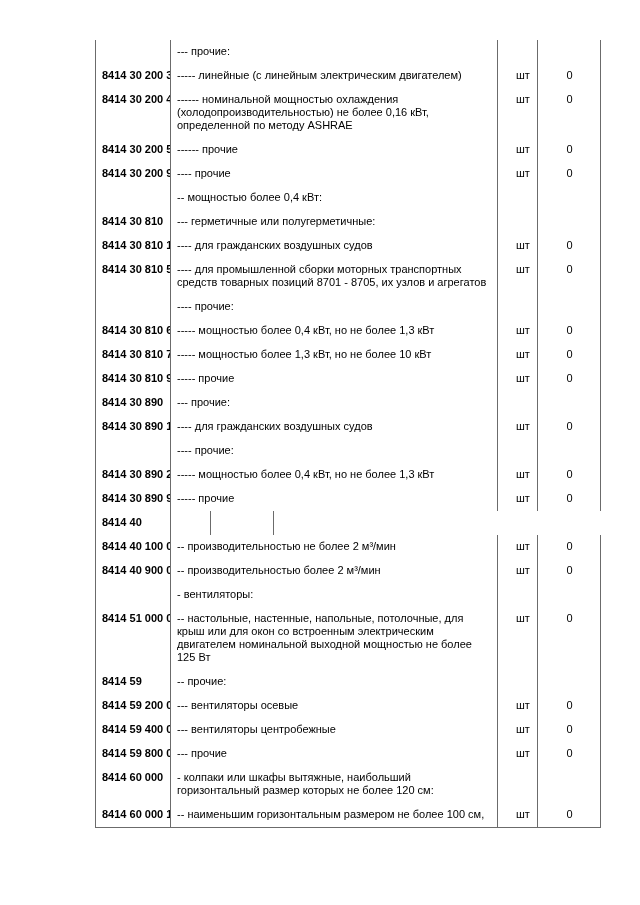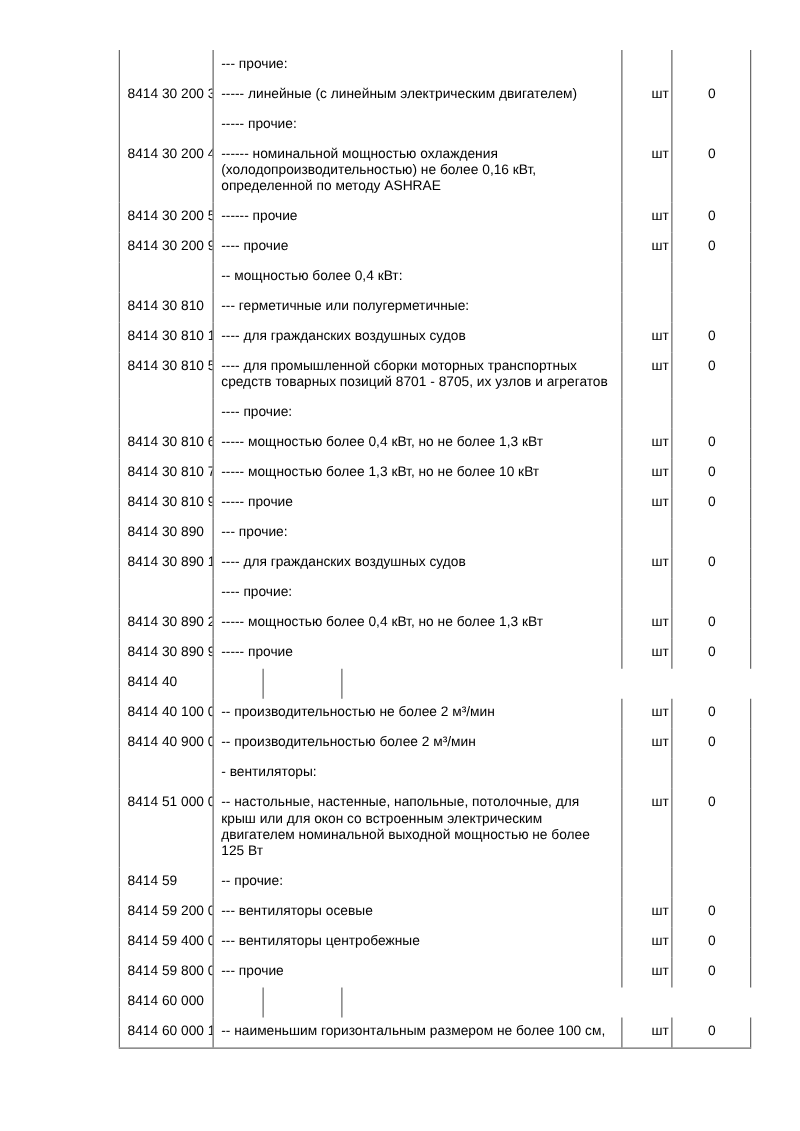--- a/index.html
+++ b/index.html
@@ -35,28 +35,29 @@
     line-height: 13px;
     padding: 5px 5px 6px 6px;
     border-left: 1px solid #6b6b6b;
     color: #000000;
   }
   .cell.code {
     width: 75px;
     padding-right: 1px;
     white-space: nowrap;
     overflow: hidden;
+    font-weight: bold;
   }
   .cell.desc {
     width: 327px;
   }
   .cell.unit {
     width: 40px;
-    text-align: right;
-    padding-left: 2px;
+    text-align: left;
+    padding-left: 18px;
     padding-right: 2px;
   }
   .cell.rate {
     width: 64px;
     text-align: center;
     border-right: 1px solid #6b6b6b;
   }
 </style>
 </head>
 <body>
@@ -69,26 +70,20 @@
         <div class="cell unit"></div>
         <div class="cell rate"></div>
       </div>
       <div class="row">
         <div class="cell code">8414 30 200 3</div>
         <div class="cell desc">----- линейные (с линейным электрическим двигателем)</div>
         <div class="cell unit">шт</div>
         <div class="cell rate">0</div>
       </div>
       <div class="row">
-        <div class="cell code"></div>
-        <div class="cell desc">----- прочие:</div>
-        <div class="cell unit"></div>
-        <div class="cell rate"></div>
-      </div>
-      <div class="row">
         <div class="cell code">8414 30 200 4</div>
         <div class="cell desc">------ номинальной мощностью охлаждения (холодопроизводительностью) не более 0,16 кВт, определенной по методу ASHRAE</div>
         <div class="cell unit">шт</div>
         <div class="cell rate">0</div>
       </div>
       <div class="row">
         <div class="cell code">8414 30 200 5</div>
         <div class="cell desc">------ прочие</div>
         <div class="cell unit">шт</div>
         <div class="cell rate">0</div>
@@ -225,20 +220,21 @@
         <div class="cell rate">0</div>
       </div>
       <div class="row">
         <div class="cell code">8414 59 800 0</div>
         <div class="cell desc">--- прочие</div>
         <div class="cell unit">шт</div>
         <div class="cell rate">0</div>
       </div>
       <div class="row">
         <div class="cell code">8414 60 000</div>
+        <div class="cell desc">- колпаки или шкафы вытяжные, наибольший горизонтальный размер которых не более 120 см:</div>
         <div class="cell unit"></div>
         <div class="cell rate"></div>
       </div>
       <div class="row">
         <div class="cell code">8414 60 000 1</div>
         <div class="cell desc">-- наименьшим горизонтальным размером не более 100 см,</div>
         <div class="cell unit">шт</div>
         <div class="cell rate">0</div>
       </div>
     </div>

